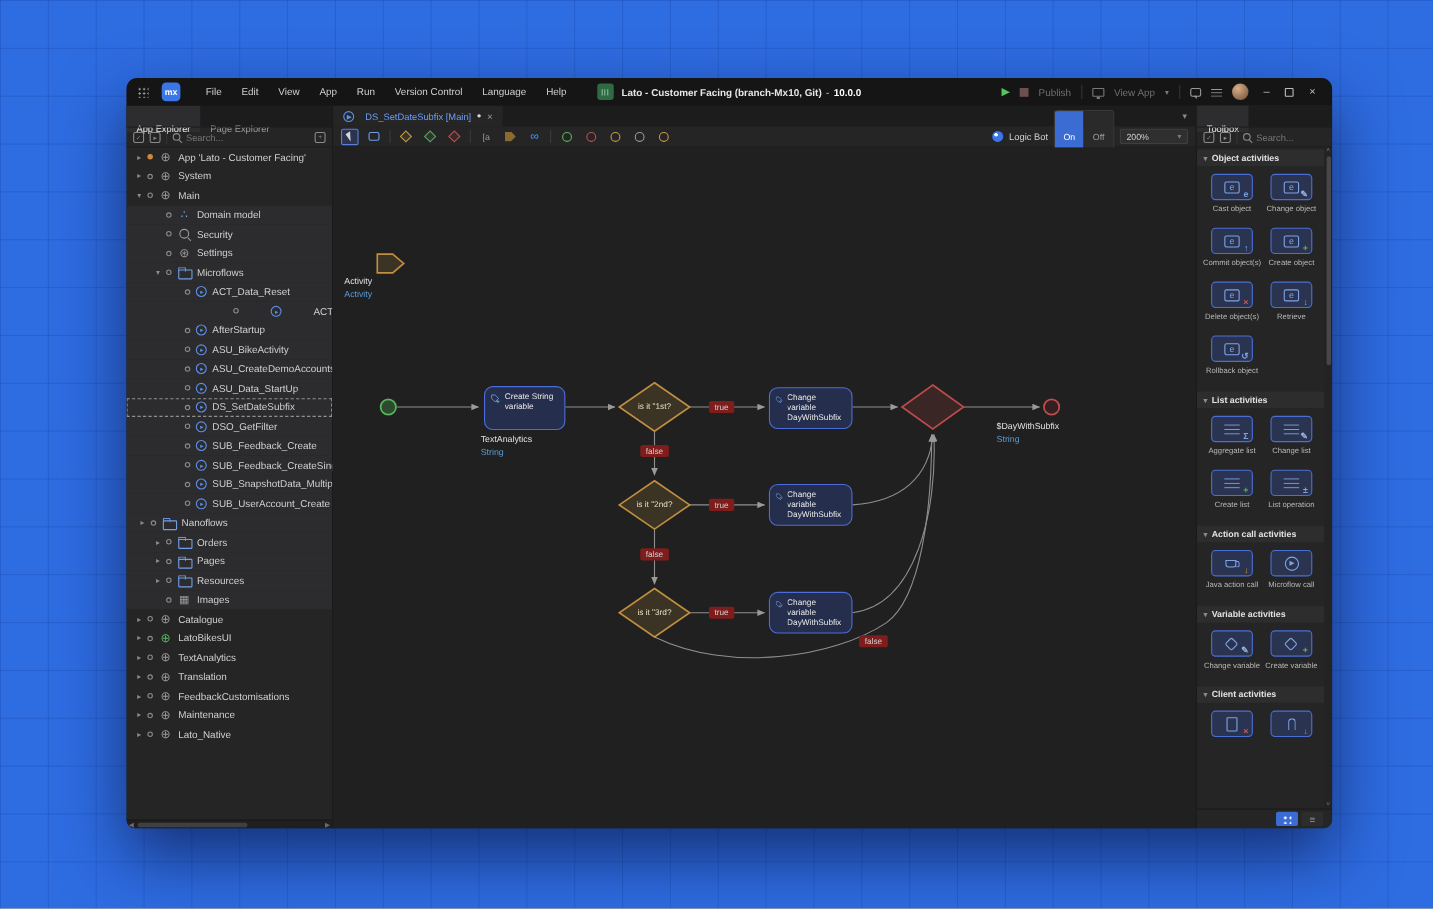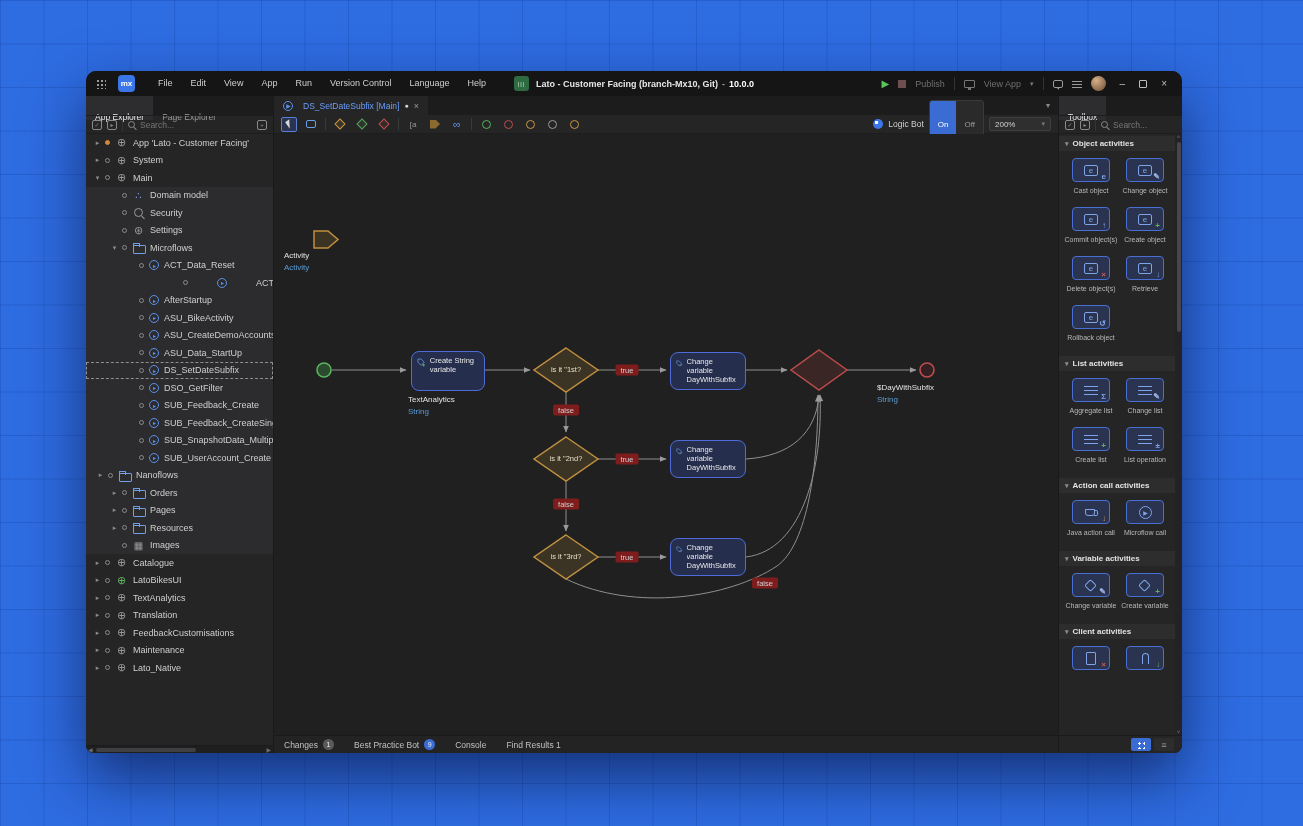--- a/index.html
+++ b/index.html
@@ -5,21 +5,21 @@
   * { box-sizing: border-box; margin: 0; padding: 0; }
   html,body { width:1303px; height:826px; }
   body { font-family: "Liberation Sans", sans-serif; }
 
   .page { width:1303px; height:826px; position:relative; overflow:hidden;
     background-color:#2e6ce2;
     background-image: linear-gradient(rgba(10,50,140,.22) 1px, transparent 1px),
                       linear-gradient(90deg, rgba(10,50,140,.22) 1px, transparent 1px);
     background-size:43.5px 43.5px; }
 
-  .window { position:absolute; left:86px; top:71px; width:1096px; height:682px;
+  .window { position:absolute; left:115px; top:71px; width:1096px; height:682px;
     background:#252526; border-radius:10px 10px 8px 8px;
     box-shadow:0 25px 60px rgba(0,0,30,.55); display:flex; flex-direction:column; overflow:hidden; }
 
   
   .titlebar { height:25px; background:#151516; display:flex; align-items:center; padding:0 10px; position:relative; flex:none; }
   .grid-icon { width:10px; height:10px; margin-right:12px;
     background-image:radial-gradient(#9a9a9a 1px, transparent 1.1px); background-size:4px 4px; }
   .mx-logo { width:17px; height:17px; border-radius:4px; background:#3b76e8; color:#fff;
     font-size:8px; font-weight:bold; display:flex; align-items:center; justify-content:center; margin-right:14px; }
   .menus { display:flex; }
@@ -562,36 +562,20 @@
                 <path d="M1.5 1.5 h5 l5 5 -5 5 -5 -5 z" fill="none" stroke="#6f9fe8" stroke-width="1.2"></path>
                 <path d="M7.5 10.5 l2 2 3.5 -4.5" fill="none" stroke="#9fb6e8" stroke-width="1.3"></path>
               </svg>
             <span class="bx-txt">Change variable DayWithSubfix</span>
           </div>
 
           <div class="var-label" style="left:603px; top:249px; width:100px;">$DayWithSubfix</div>
           <div class="var-label var-type" style="left:603px; top:261px; width:100px;">String</div>
         </div>
 
-        <div class="bottom-tabs" id="bottom-tabs">
-            <div class="btab">
-              <span>Changes</span>
-              <span class="bdg">1</span>
-            </div>
-            <div class="btab">
-              <span>Best Practice Bot</span>
-              <span class="bdg blue">9</span>
-            </div>
-            <div class="btab">
-              <span>Console</span>
-            </div>
-            <div class="btab">
-              <span>Find Results 1</span>
-            </div>
-          </div>
       </div>
 
       <div class="right-panel">
         <div class="panel-tabs">
           <span class="panel-tab active">Toolbox</span>
         </div>
         <div class="panel-toolbar">
           <span class="sq-icon">✓</span>
           <span class="sq-icon">▸</span>
           <span class="vsep"></span>

